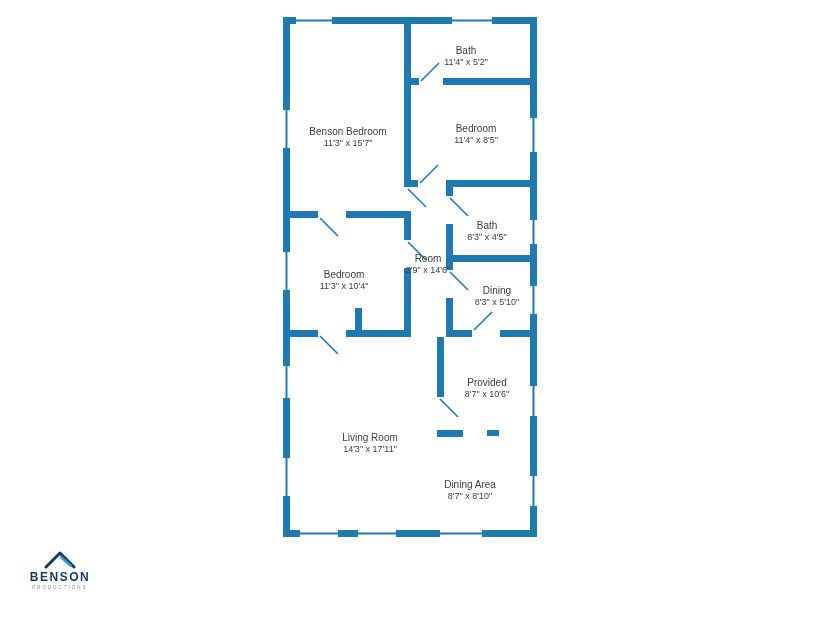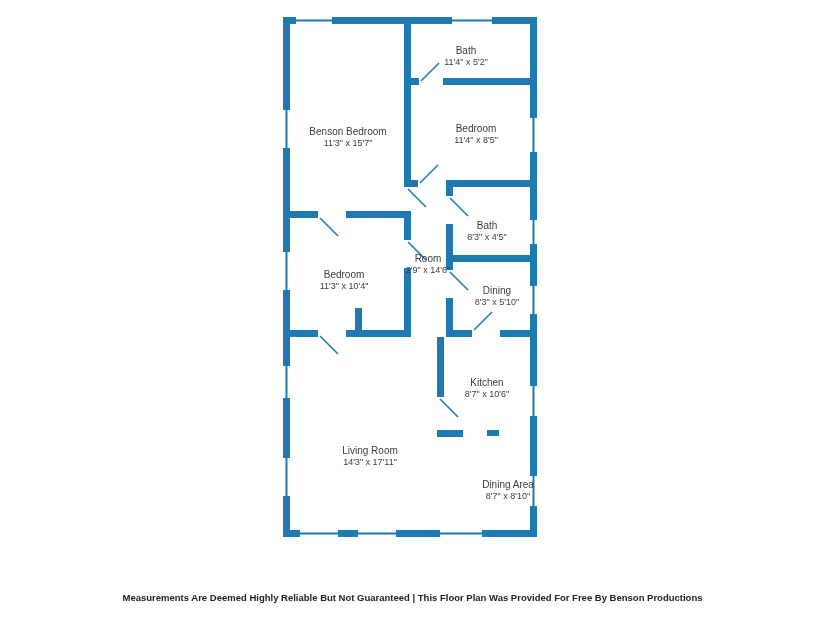--- a/index.html
+++ b/index.html
@@ -15,22 +15,22 @@
 
   .room-label {
     position:absolute; transform:translate(-50%,-50%);
     text-align:center; color: var(--label, #3c3c3c); white-space:nowrap; z-index:5;
   }
   .room-name { font-size:10px; line-height:11px; }
   .room-dims { font-size:9px;  line-height:10px; margin-top:1px; }
 
   .r0{left:466px;top:56px}  .r1{left:348px;top:137px} .r2{left:476px;top:134px}
   .r3{left:487px;top:231px} .r4{left:428px;top:264px} .r5{left:344px;top:280px}
-  .r6{left:497px;top:296px} .r7{left:487px;top:388px} .r8{left:370px;top:456px}
-  .r9{left:508px;top:490px}
+  .r6{left:497px;top:296px} .r7{left:487px;top:388px} .r8{left:370px;top:443px}
+  .r9{left:470px;top:490px}
 
   .footer-bar {
     position:absolute; left:0; right:0; top:592px; text-align:center;
     font-size:9.5px; font-weight:bold; color: var(--footer, #222222);
   }
 
   .logo {
     position:absolute; left:26px; top:549px; width:68px; text-align:center;
   }
   .logo-house { display:block; margin:0 auto 1px auto; }
@@ -157,28 +157,35 @@
   </div>
   <div class="room-label r5">
     <div class="room-name">Bedroom</div>
     <div class="room-dims">11'3" x 10'4"</div>
   </div>
   <div class="room-label r6">
     <div class="room-name">Dining</div>
     <div class="room-dims">8'3" x 5'10"</div>
   </div>
   <div class="room-label r7">
-    <div class="room-name">Kitchen</div>
+    <div class="room-name">Provided</div>
     <div class="room-dims">8'7" x 10'6"</div>
   </div>
   <div class="room-label r8">
     <div class="room-name">Living Room</div>
     <div class="room-dims">14'3" x 17'11"</div>
   </div>
   <div class="room-label r9">
     <div class="room-name">Dining Area</div>
     <div class="room-dims">8'7" x 8'10"</div>
   </div>
 
+  <div class="logo">
+    <svg class="logo-house" width="34" height="20" viewBox="0 0 34 20">
+      <polyline points="3,18 17,4 31,18" fill="none" stroke="#16395f" stroke-width="3" stroke-linecap="round" stroke-linejoin="round"></polyline>
+      <polyline points="18,8 28,17" fill="none" stroke="#2e9bd6" stroke-width="2.4" stroke-linecap="round"></polyline>
+    </svg>
+    <div class="logo-name">BENSON</div>
+    <div class="logo-sub">PRODUCTIONS</div>
+  </div>
 
-  <div class="footer-bar">Measurements Are Deemed Highly Reliable But Not Guaranteed | This Floor Plan Was Provided For Free By Benson Productions</div>
 
 </div>
 
 </body></html>

